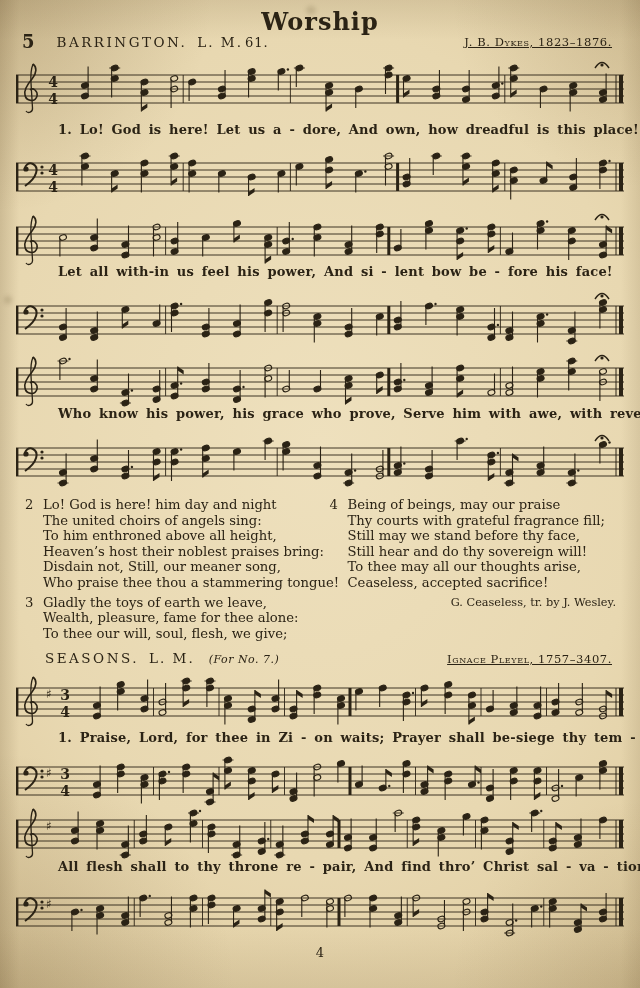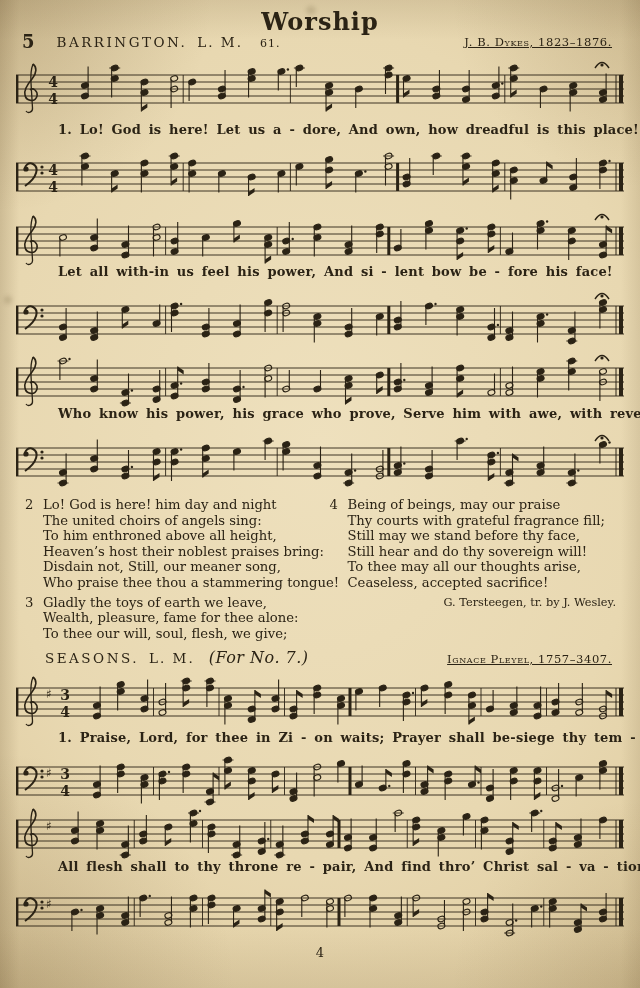--- a/index.html
+++ b/index.html
@@ -18,22 +18,22 @@
   }
   .abs{position:absolute;}
   .page-header{
     top:7px;left:0;right:0;text-align:center;
     font-size:24px;font-weight:bold;letter-spacing:1px;
   }
   .titleline{left:22px;right:24px;height:22px;white-space:nowrap;}
   .hymn-num{font-size:18px;font-weight:bold;vertical-align:-1px;}
   .hymn-title{font-size:13.5px;letter-spacing:2.5px;margin-left:22px;}
   .hymn-meter{font-size:13.5px;letter-spacing:2px;margin-left:10px;}
-  .tune-num{font-size:11px;letter-spacing:1px;margin-left:17px;}
-  .for-note{font-size:16px;font-style:italic;margin-left:14px;letter-spacing:.5px;}
+  .tune-num{font-size:13px;letter-spacing:1px;margin-left:2px;}
+  .for-note{font-size:11px;font-style:italic;margin-left:14px;letter-spacing:.5px;}
   .composer{position:absolute;right:4px;top:4px;font-size:11.5px;font-variant:small-caps;letter-spacing:.6px;text-decoration:underline;}
   .musicwrap{left:16px;width:608px;}
   .staff{position:absolute;left:0;right:0;height:66px;}
   .lyrics{
     position:absolute;left:42px;right:22px;height:18px;
     font-size:13px;font-weight:bold;letter-spacing:.2px;
     text-align:justify;text-align-last:justify;white-space:nowrap;
     word-spacing:3px;
   }
   .verses{left:25px;right:20px;display:flex;gap:14px;font-size:13.2px;line-height:15.6px;}
@@ -605,21 +605,21 @@
         <span class="vn">4</span>
         <div class="vl">
           <div class="vline">Being of beings, may our praise</div>
           <div class="vline">Thy courts with grateful fragrance fill;</div>
           <div class="vline">Still may we stand before thy face,</div>
           <div class="vline">Still hear and do thy sovereign will!</div>
           <div class="vline">To thee may all our thoughts arise,</div>
           <div class="vline">Ceaseless, accepted sacrifice!</div>
         </div>
       </div>
-      <div class="attr">G. Tersteegen, tr. by J. Wesley.</div>
+      <div class="attr">G. Ceaseless, tr. by J. Wesley.</div>
     </div>
   </div>
 
   <div class="abs titleline" style="top:648px;left:45px;">
     <span class="hymn-title" style="margin-left:0;">SEASONS.</span><span class="hymn-meter">L. M.</span><span class="for-note">(For No. 7.)</span>
     <span class="composer">Ignace Pleyel, 1757–3407.</span>
   </div>
 
   <div class="abs musicwrap" style="top:0;height:988px;">
     <div class="staff" style="top:669px"><svg width="608" height="66">

